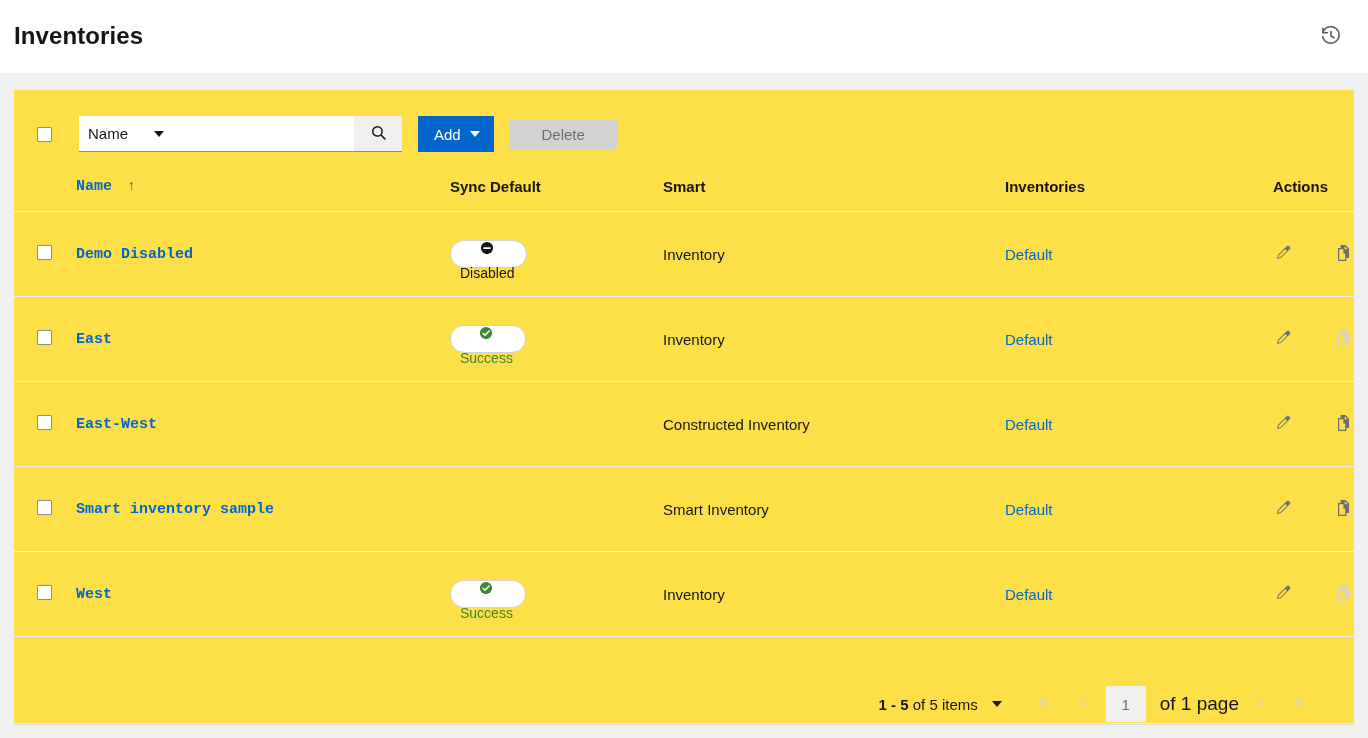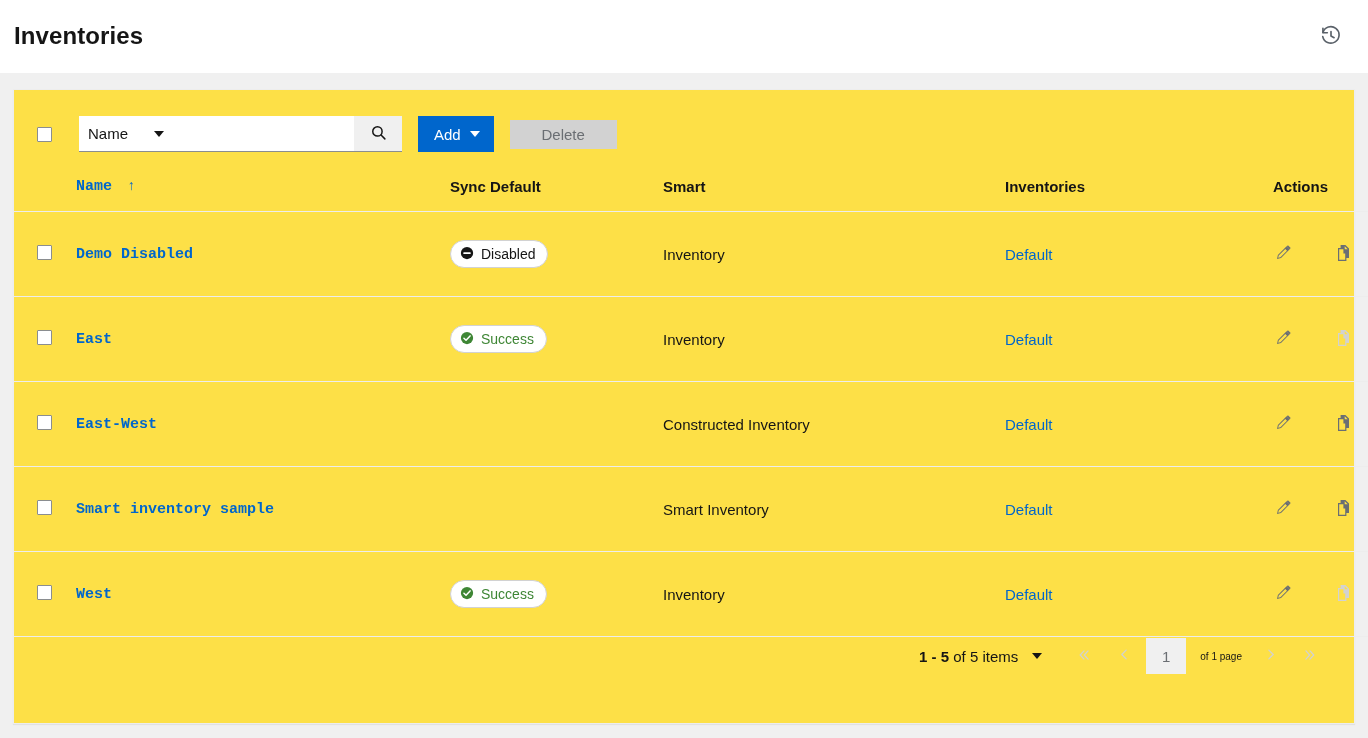--- a/index.html
+++ b/index.html
@@ -246,20 +246,21 @@
     display: inline-flex;
     align-items: center;
     gap: 7px;
     height: 28px;
     padding: 0 12px 0 9px;
     border: 1px solid #d2d2d2;
     border-radius: 30px;
     font-size: 14px;
     background: #ffffff;
     white-space: nowrap;
+    flex-direction: column;
   }
   .badge.success { color: #3e8635; }
   .badge.disabled { color: #151515; }
 
   .actions-cell {
     display: flex;
     align-items: center;
     justify-content: flex-start;
     gap: 40px;
   }
@@ -274,23 +275,23 @@
     justify-content: center;
     color: #6a6e73;
     cursor: pointer;
   }
   .icon-btn.dim { color: #d2d2d2; cursor: not-allowed; }
 
   
   .card-footer {
     flex: 1;
     display: flex;
-    align-items: flex-start;
+    align-items: flex-end;
     justify-content: flex-end;
-    padding: 0 24px 0 0;
+    padding: 0 35px 0 0;
   }
   .footer-inner { display: flex; align-items: center; }
   .foot-count { font-size: 15px; color: #151515; white-space: nowrap; }
   .foot-count b { font-weight: 700; }
   .foot-caret {
     width: 0; height: 0;
     border-left: 5px solid transparent;
     border-right: 5px solid transparent;
     border-top: 6px solid #151515;
     margin-left: 14px;
@@ -301,21 +302,21 @@
     width: 40px;
     height: 36px;
     background: #f0f0f0;
     border: none;
     text-align: center;
     font-size: 15px;
     font-family: inherit;
     color: #6a6e73;
     margin: 0 2px;
   }
-  .of-pages { font-size: 10px; color: #151515; margin-left: 12px; margin-right: 8px; white-space: nowrap; }
+  .of-pages { font-size: 19px; color: #151515; margin-left: 12px; margin-right: 0; white-space: nowrap; }
 </style>
 </head>
 <body>
 
 <div class="page-header">
   <div class="page-title">Inventories</div>
   <button class="header-action" title="history">
     <svg width="22" height="22" viewBox="0 0 24 24" fill="none" stroke="currentColor" stroke-width="1.8" stroke-linecap="round" stroke-linejoin="round">
       <path d="M3.2 8.2 A9 9 0 1 1 3 12.6"></path>
       <polyline points="3.2,3.6 3.2,8.4 8,8.4"></polyline>

